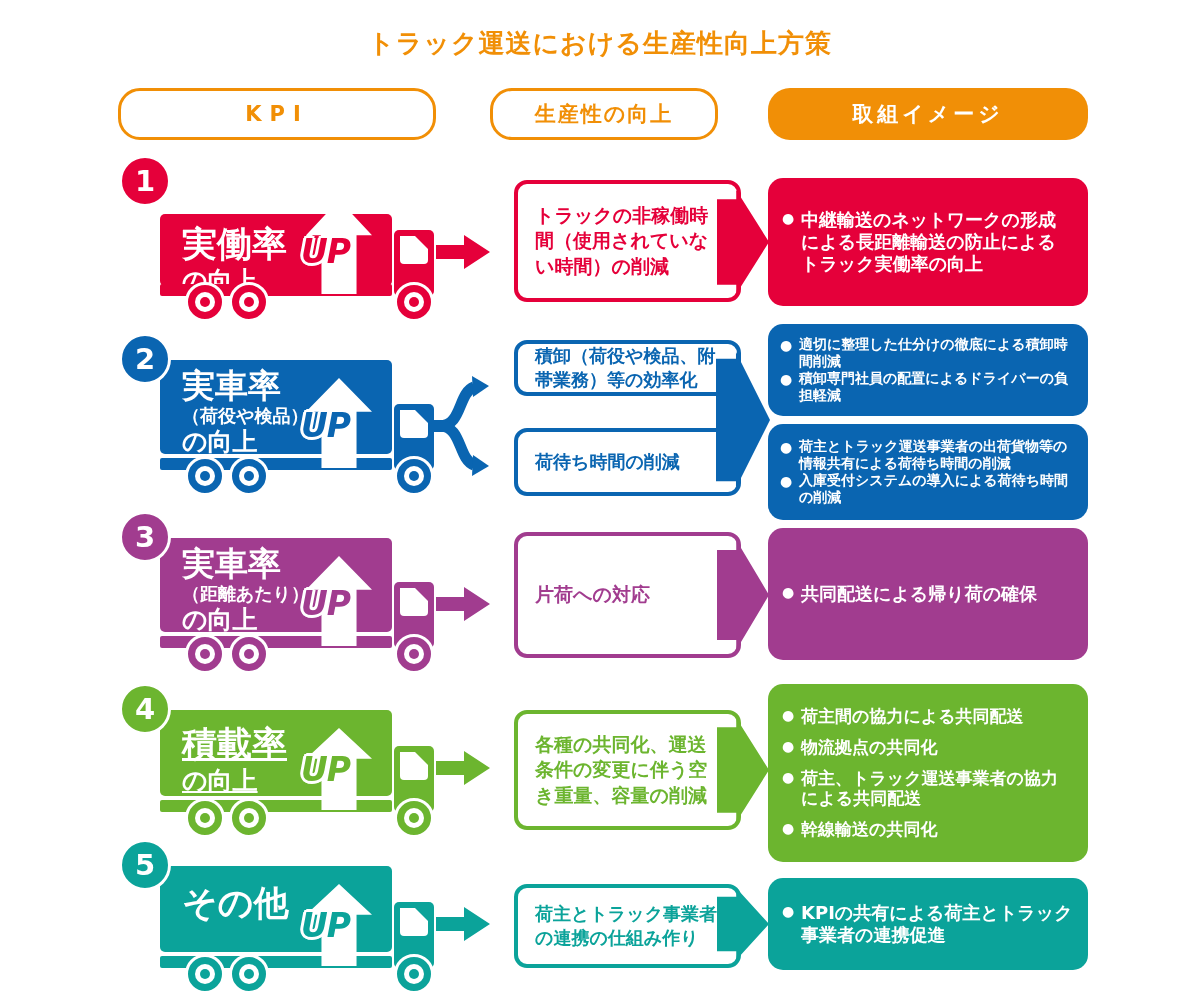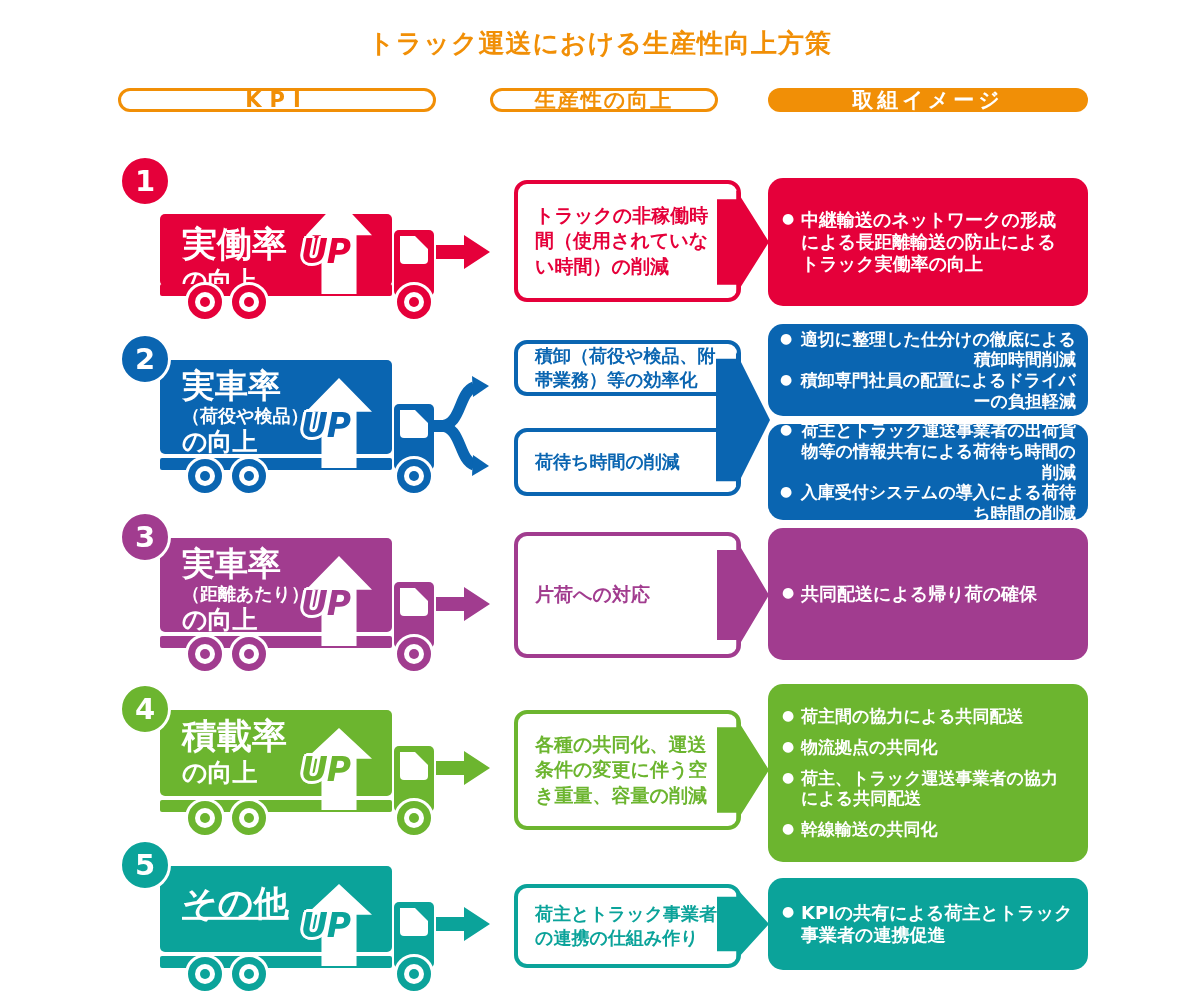--- a/index.html
+++ b/index.html
@@ -1,20 +1,20 @@
 <!DOCTYPE html>
 <html><head>
 <meta charset="utf-8">
 <style>
   html,body{margin:0;padding:0;background:#fff;}
   #canvas{position:relative;width:1200px;height:1006px;background:#fff;overflow:hidden;
           font-family:"DejaVu Sans",sans-serif;}
   .title{position:absolute;left:0;top:26px;width:1200px;text-align:center;
          font-size:26px;font-weight:900;color:#F18F06;letter-spacing:1px;}
-  .pill{position:absolute;top:88px;height:24px;border-radius:22px;display:flex;
+  .pill{position:absolute;top:88px;height:52px;border-radius:22px;display:flex;
         align-items:center;justify-content:center;font-weight:900;font-size:21px;box-sizing:border-box;}
   .pill.outline{background:#fff;border:3px solid #F18F06;color:#F18F06;}
   .pill.filled{background:#F18F06;color:#fff;}
   .pill.kpi{left:118px;width:318px;letter-spacing:8px;}
   .pill.prod{left:490px;width:228px;letter-spacing:2px;}
   .pill.init{left:768px;width:320px;letter-spacing:4px;}
 
   .circle{position:absolute;left:119px;width:46px;height:46px;border-radius:50%;
           background:var(--c);border:3px solid #fff;color:#fff;font-size:29px;font-weight:900;
           display:flex;align-items:center;justify-content:center;z-index:6;box-sizing:content-box;}
@@ -24,37 +24,37 @@
   .chassis{position:absolute;left:0;width:232px;height:12px;background:var(--c);border-radius:2px;}
   .cab{position:absolute;left:234px;width:40px;height:66px;}
   .wheel{position:absolute;width:34px;height:34px;border-radius:50%;background:var(--c);
          border:3px solid #fff;box-sizing:content-box;z-index:3;}
   .wheel::before{content:"";position:absolute;inset:7px;background:#fff;border-radius:50%;}
   .wheel::after{content:"";position:absolute;inset:12px;background:var(--c);border-radius:50%;}
   .kpi-text{position:absolute;left:22px;top:12px;width:150px;color:#fff;font-weight:900;line-height:1.08;}
   .kpi-main{font-size:35px;}
   .kpi-sub{font-size:18px;margin-top:2px;}
   .kpi-bottom{font-size:25px;margin-top:3px;}
-  .kpi-center .kpi-text{top:50%;transform:translateY(-64%);text-decoration:underline;}
+  .kpi-center .kpi-text{top:50%;transform:translateY(-64%);}
   .up-arrow{position:absolute;left:146px;top:18px;z-index:2;}
   .up-label{position:absolute;left:141px;font-style:italic;font-weight:900;font-size:33px;
             color:var(--c);z-index:3;letter-spacing:-1px;
             text-shadow:-3px 0 #fff,3px 0 #fff,0 -3px #fff,0 3px #fff,
                         -2px -2px #fff,2px -2px #fff,-2px 2px #fff,2px 2px #fff;}
   .sarrow,.barrow,.bracket{position:absolute;}
 
   .mbox{position:absolute;left:514px;width:227px;background:#fff;border:4px solid var(--c);
         border-radius:13px;box-sizing:border-box;display:flex;align-items:center;
         color:var(--c);font-weight:800;padding:0 17px;line-height:1.35;}
   .rbox{position:absolute;left:768px;width:320px;background:var(--c);border-radius:15px;
         box-sizing:border-box;color:#fff;font-weight:800;display:flex;flex-direction:column;
         justify-content:center;padding:10px 14px;}
   .bullet{position:relative;padding-left:19px;line-height:1.22;}
   .bullet::before{content:"●";position:absolute;left:0;top:1px;font-size:14px;}
-  .fs19{font-size:19px;} .fs18{font-size:18px;} .fs17{font-size:17px;} .fs155{font-size:17px;text-align:right;}
+  .fs19{font-size:19px;} .fs18{font-size:18px;} .fs17{font-size:17px;} .fs155{font-size:14px;}
   .gap6 .bullet{margin:5px 0;}
 </style>
 </head>
 <body>
 
 <div id="canvas">
 
   <div class="title">トラック運送における生産性向上方策</div>
 
   <div class="pill outline kpi">KPI</div>
@@ -186,21 +186,21 @@
       </svg>
     <div class="rbox fs18" style="top:528px;height:132px;">
       <div class="bullet">共同配送による帰り荷の確保</div>
     </div>
   </div>
 
   <div style="--c:#6CB52F;">
     <div class="circle" style="top:683px;">4</div>
     <div class="truck" style="top:710px;height:148px;">
       <div class="trailer" style="height:86px;">
-        <div class="kpi-text" style="top:8px;">
+        <div class="kpi-text" style="top:16px;text-decoration:underline;">
           <div class="kpi-main">積載率</div>
           <div class="kpi-bottom">の向上</div>
         </div>
       </div>
       <div class="up-arrow" style="width:66px;height:82px;">
         <svg width="66" height="82" viewBox="0 0 64 96" preserveAspectRatio="none">
             <polygon points="32,0 64,36 49,36 49,96 15,96 15,36 0,36" fill="#fff"></polygon>
           </svg>
       </div>
       <div class="up-label" style="top:40px;">UP</div>

